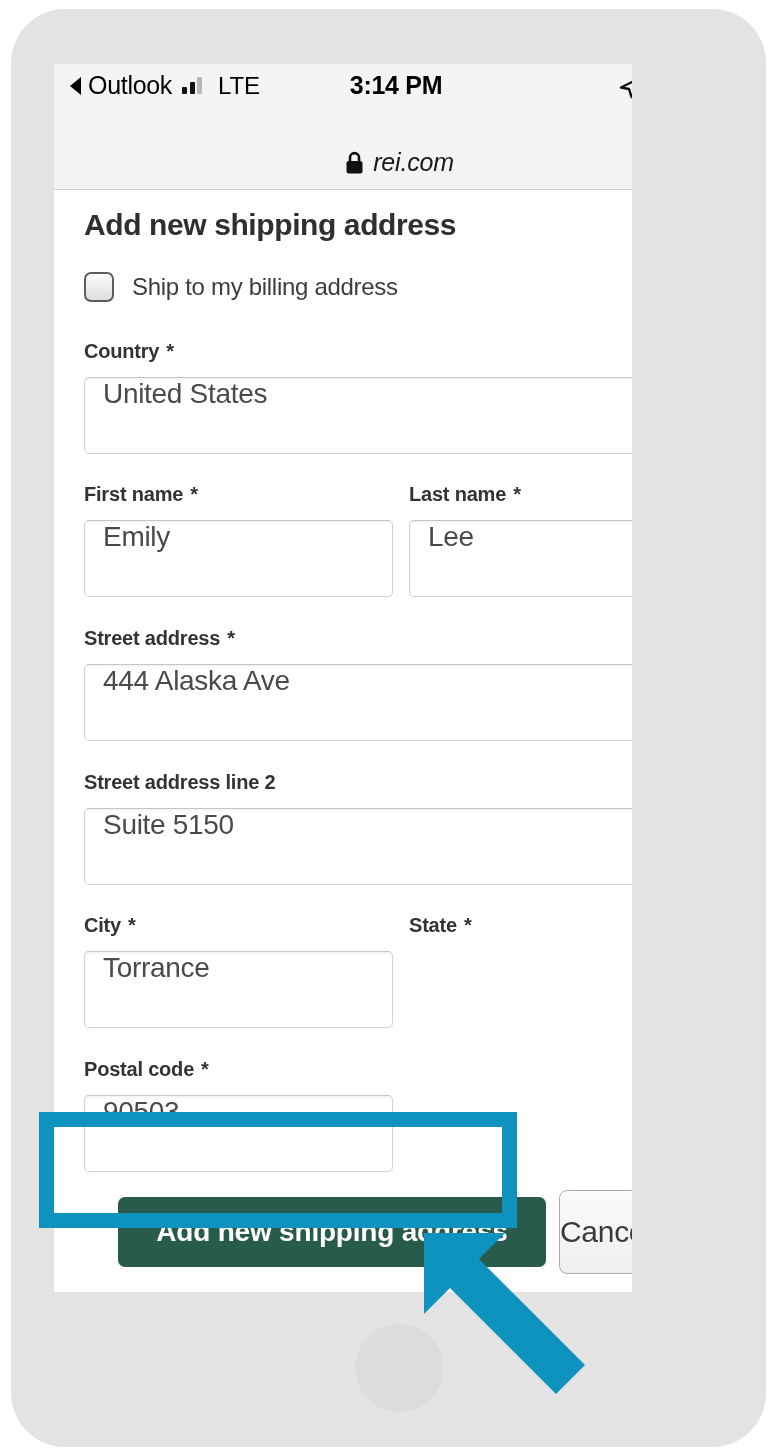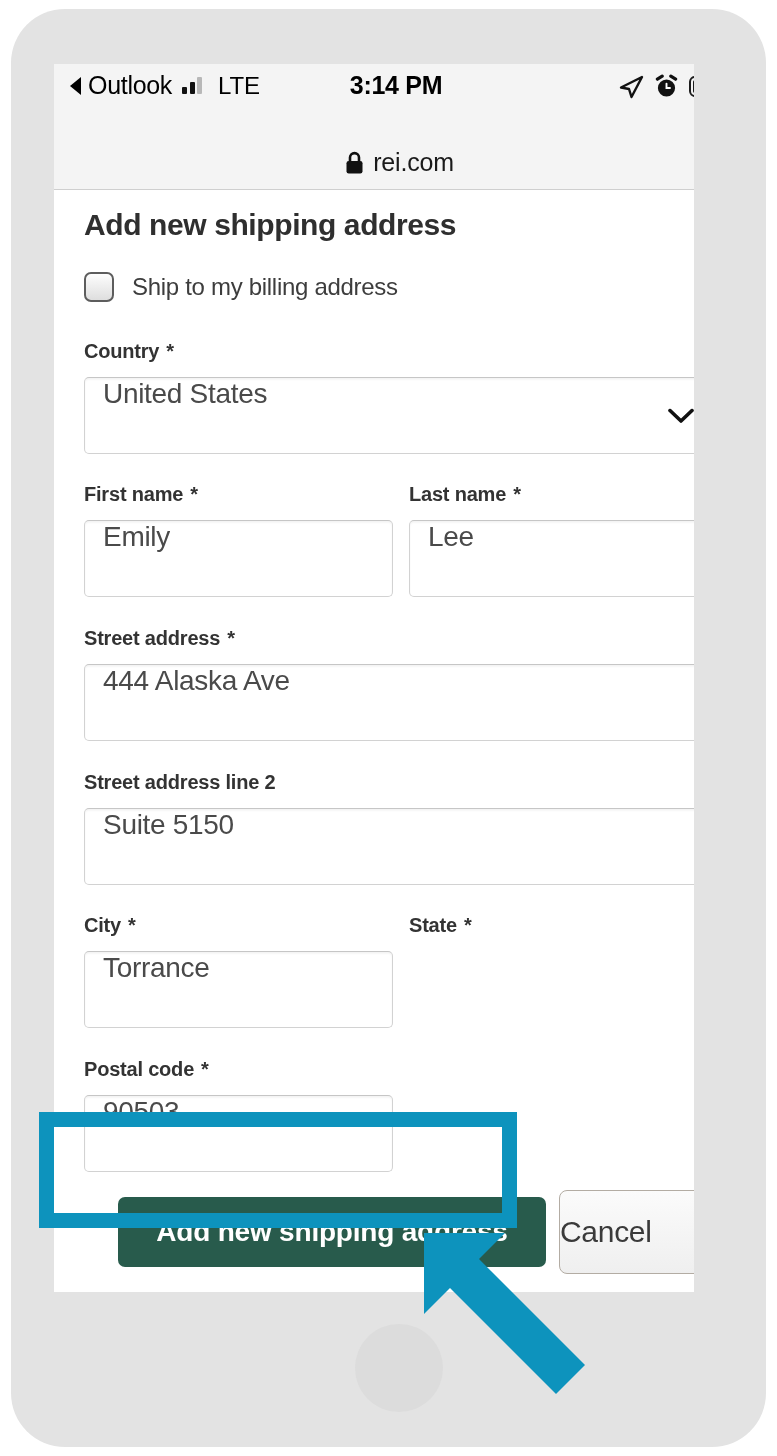--- a/index.html
+++ b/index.html
@@ -21,21 +21,21 @@
     height: 1438px;
     background: #e3e3e3;
     border-radius: 54px;
   }
 
   
   .screen {
     position: absolute;
     left: 43px;
     top: 55px;
-    width: 640px;
+    width: 578px;
     height: 1228px;
     background: #c2410c;
     overflow: hidden;
   }
 
   
   .status-bar {
     position: absolute;
     left: 0; top: 0;
     width: 691px;
@@ -122,20 +122,21 @@
     position: absolute;
     left: 0; top: 72px;
     width: 691px;
     height: 54px;
     background: #f4f4f4;
     border-bottom: 1.5px solid #cfcfcf;
     display: flex;
     align-items: center;
     justify-content: center;
     gap: 9px;
+    font-style: italic;
   }
   .url-text {
     font-size: 25px;
     color: #1a1a1a;
     letter-spacing: -0.2px;
   }
 
   
   .page {
     position: absolute;

